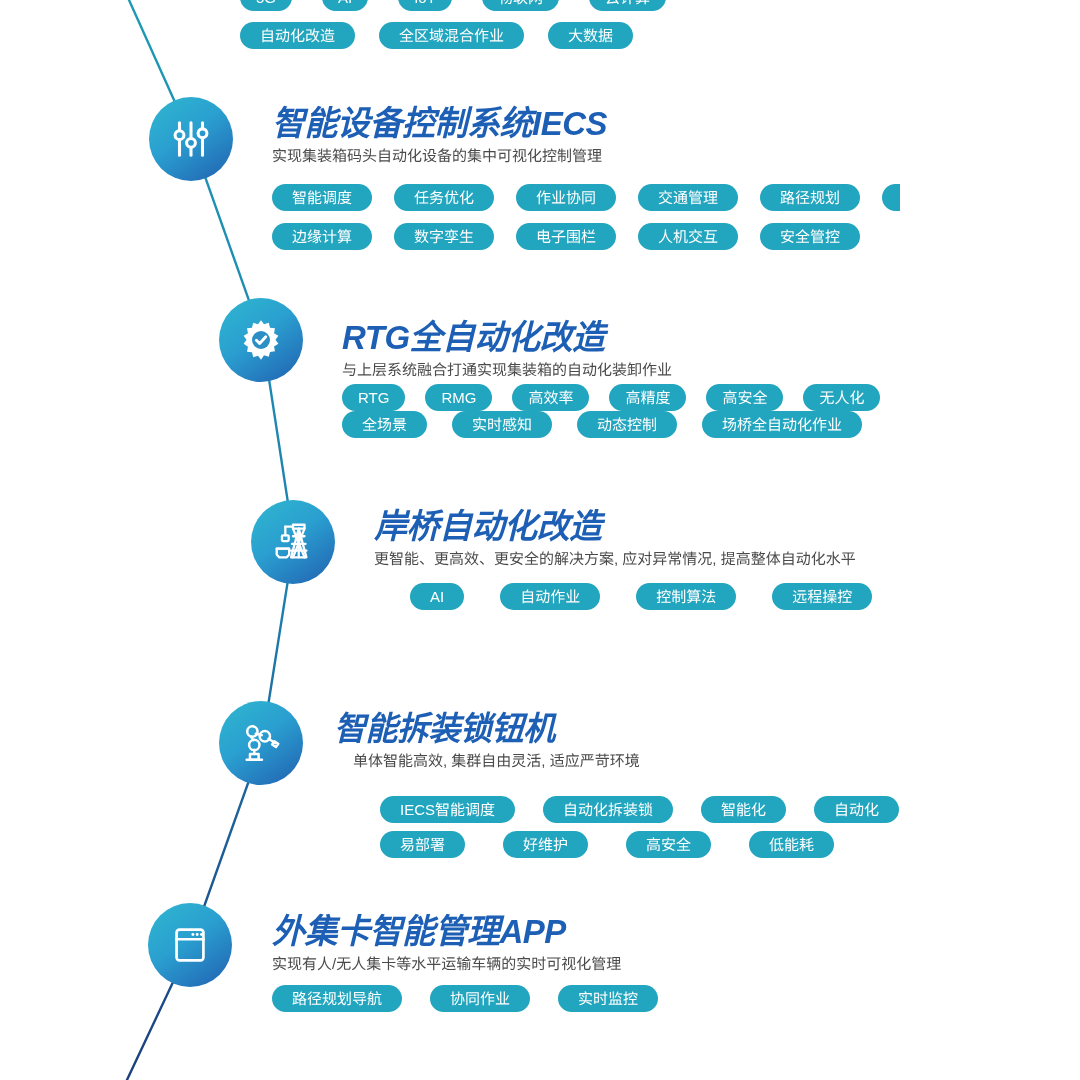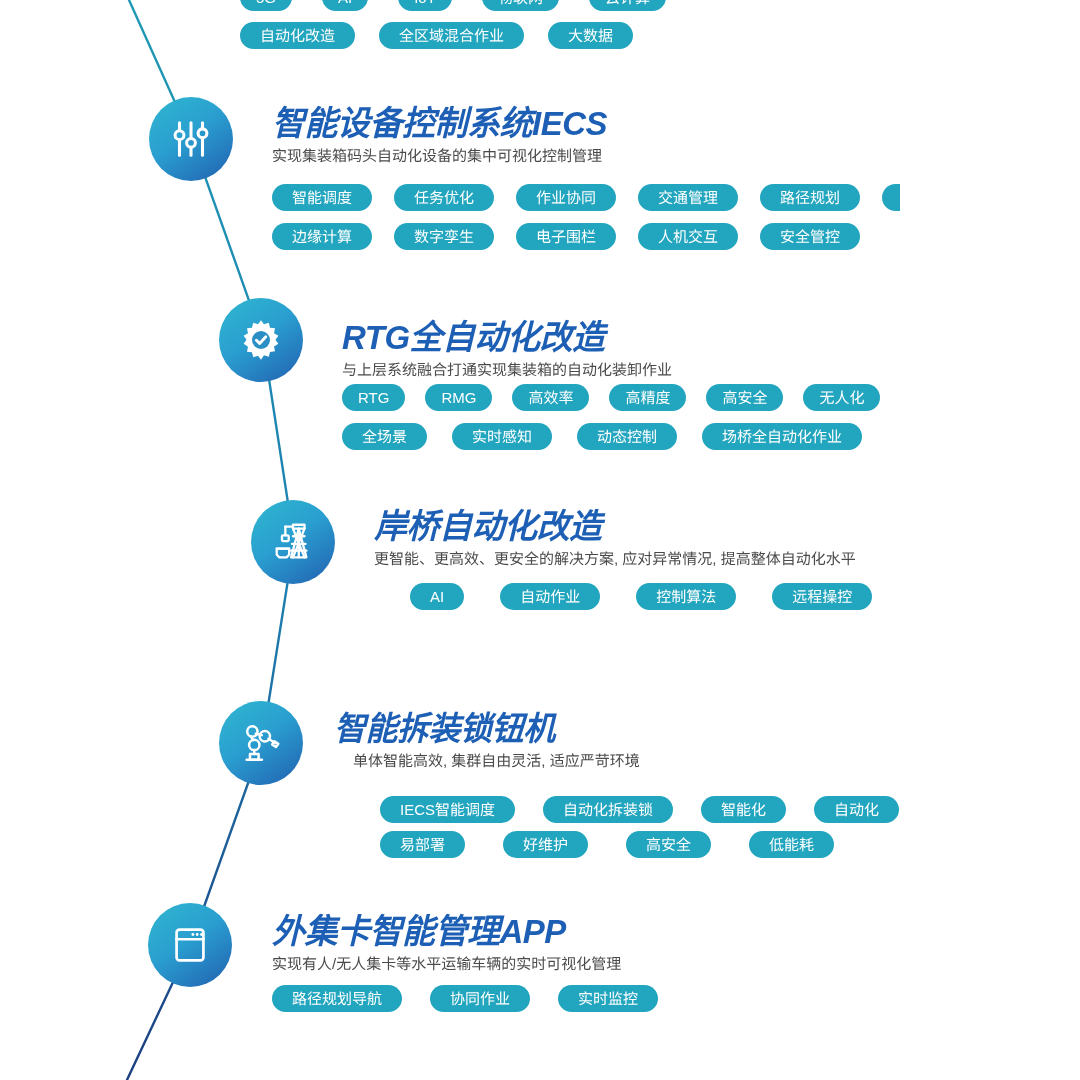--- a/index.html
+++ b/index.html
@@ -150,21 +150,21 @@
       <div class="subtitle" style="font-size:15px;">与上层系统融合打通实现集装箱的自动化装卸作业</div>
       <div class="tagrow" style="margin-top:5px;gap:20px;">
         <span class="tag">RTG</span>
         <span class="tag">RMG</span>
         <span class="tag">高效率</span>
         <span class="tag">高精度</span>
         <span class="tag">高安全</span>
         <span class="tag">无人化</span>
         <span class="tag">全天候</span>
       </div>
-      <div class="tagrow" style="margin-top:12px;gap:25px;text-align:center;">
+      <div class="tagrow" style="gap:25px;text-align:center;">
         <span class="tag wide">全场景</span>
         <span class="tag wide">实时感知</span>
         <span class="tag wide">动态控制</span>
         <span class="tag wide">场桥全自动化作业</span>
       </div>
     </div>
   </div>
 
   <div class="section">
     <div class="node" style="left:251px;top:500px;width:84px;height:84px;">

